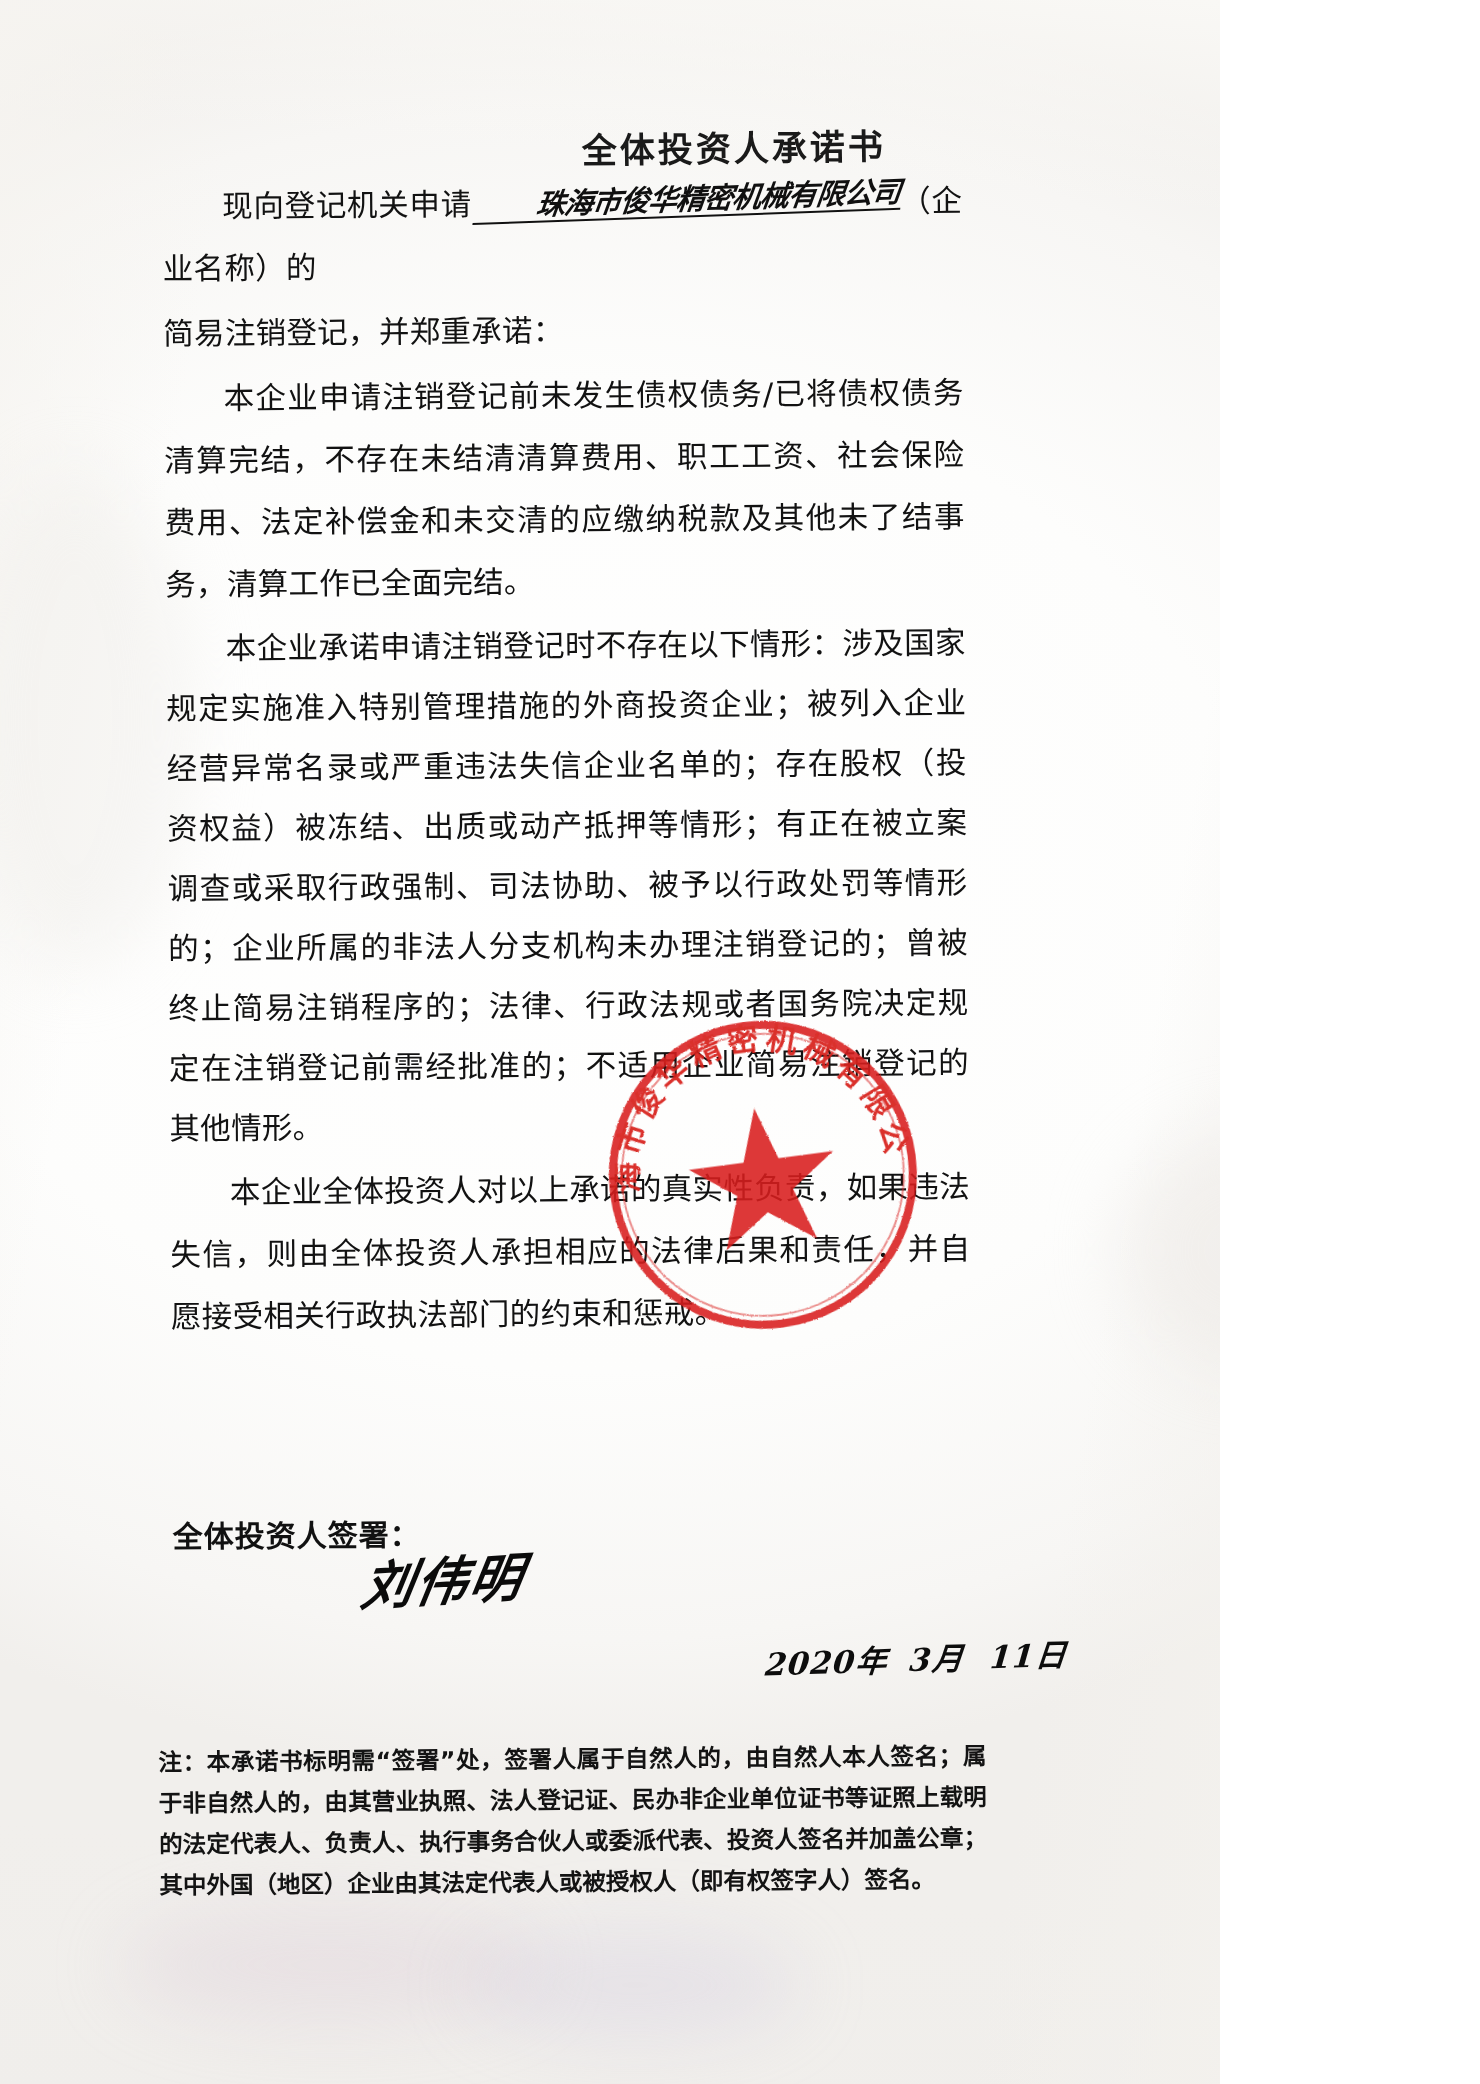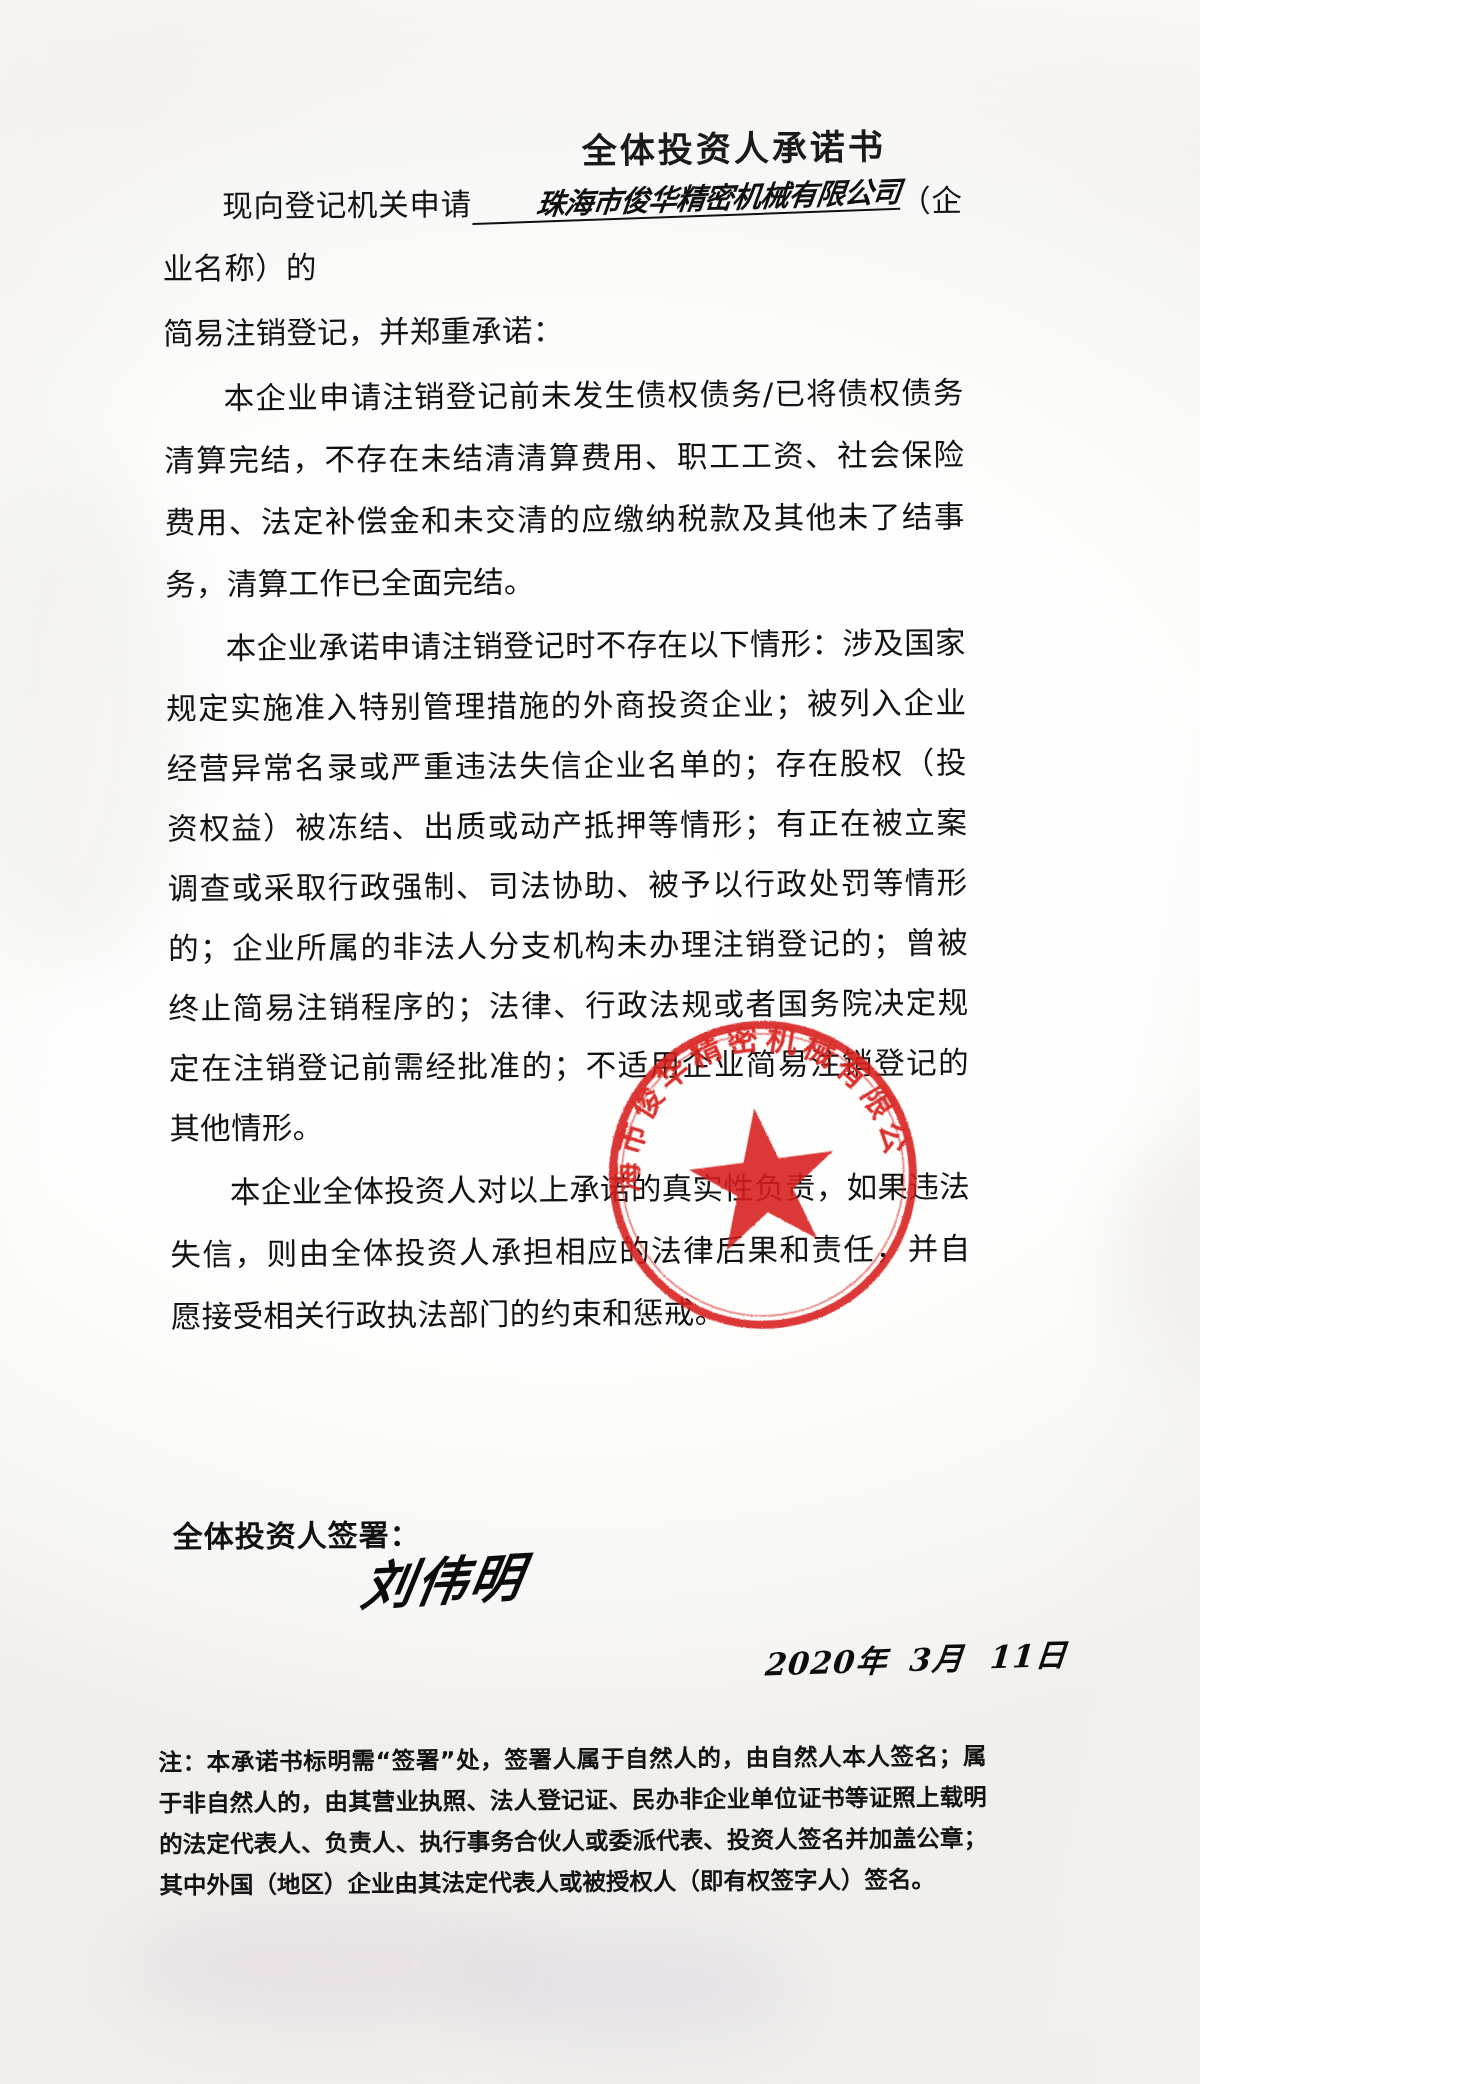--- a/index.html
+++ b/index.html
@@ -12,20 +12,21 @@
     font-family: "DejaVu Sans", "Liberation Sans", sans-serif;
   }
 
   #page {
     position: relative;
     width: 1200px;
     height: 2084px;
     overflow: hidden;
     background:
       radial-gradient(ellipse 1200px 900px at 48% 42%, #ffffff 0%, #fdfdfc 55%, #f7f6f4 85%, #f1efec 100%);
+    padding-left: 20px;
   }
 
   
   .scan-tint {
     position: absolute;
     inset: 0;
     pointer-events: none;
     background:
       linear-gradient(100deg, rgba(246,244,240,0.85) 0%, rgba(255,255,255,0) 16%, rgba(255,255,255,0) 84%, rgba(243,241,237,0.9) 100%),
       linear-gradient(185deg, rgba(250,249,246,0.9) 0%, rgba(255,255,255,0) 10%, rgba(255,255,255,0) 88%, rgba(240,238,235,0.95) 100%);

